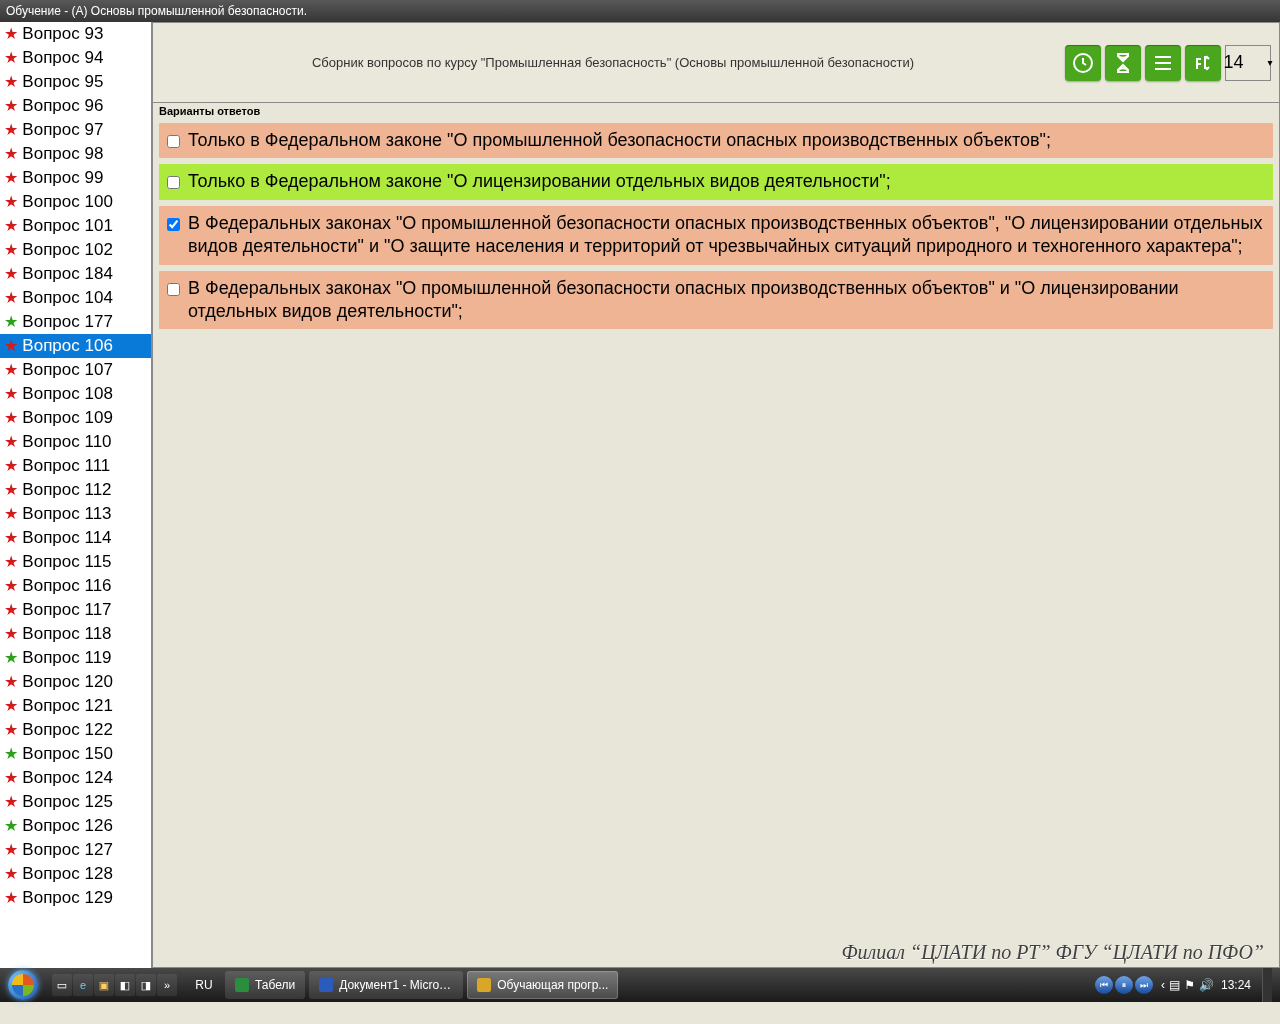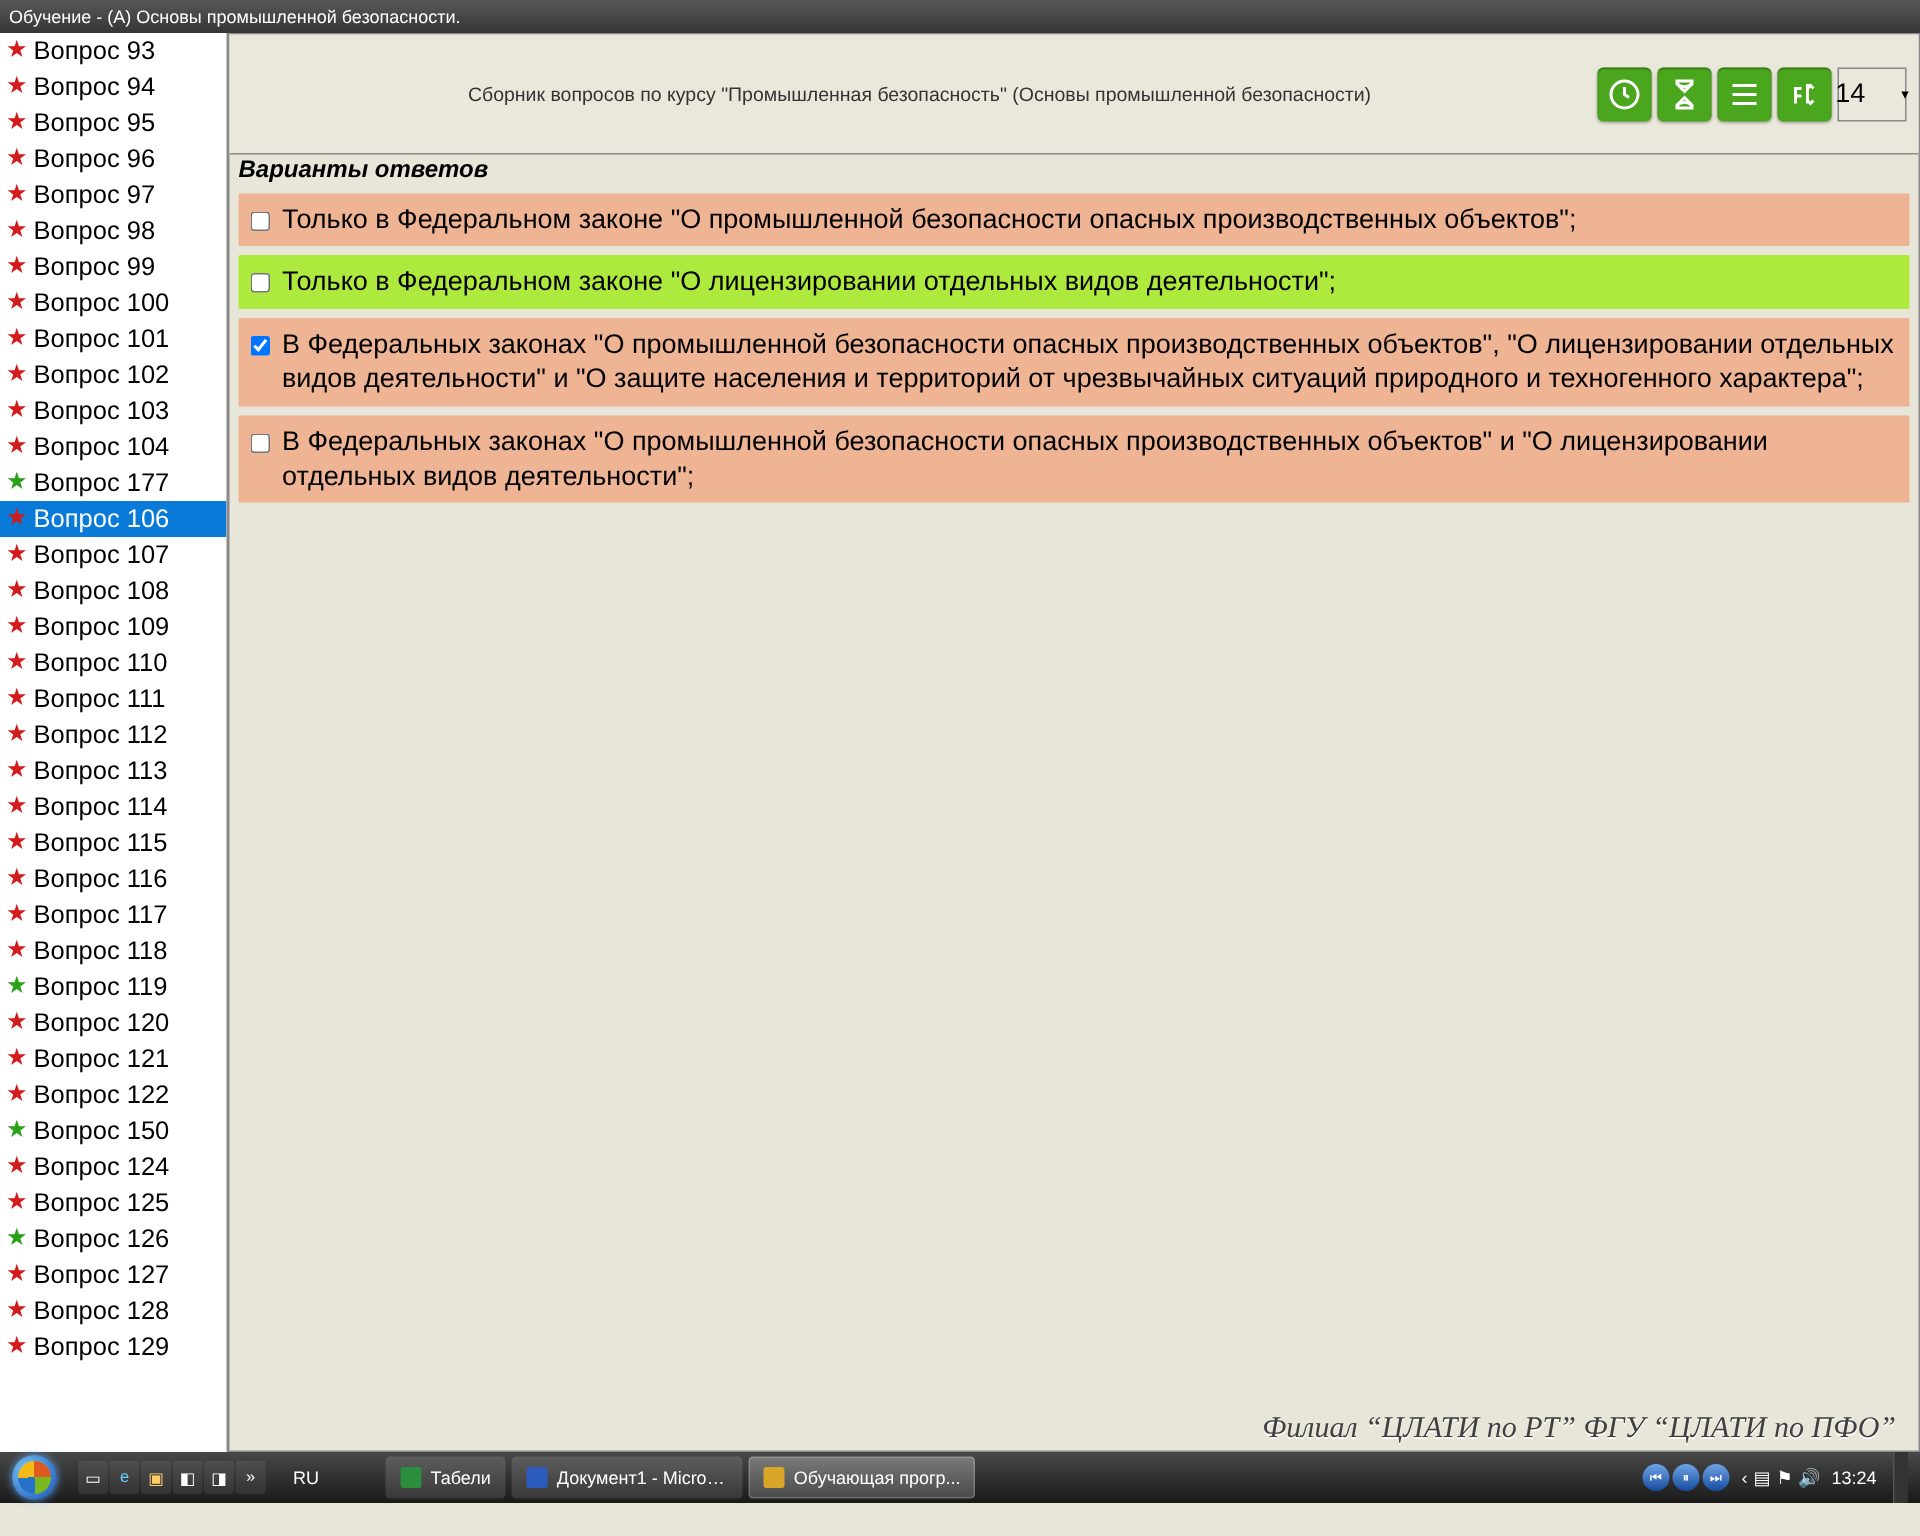--- a/index.html
+++ b/index.html
@@ -19,21 +19,21 @@
 .main { flex:1; display:flex; flex-direction:column; border:1px solid #8a8a8a; }
 .header { display:flex; align-items:center; height:80px; padding:0 8px; border-bottom:1px solid #8a8a8a; background:#eae7db; }
 .course { flex:1; text-align:center; font-size:13px; color:#333; }
 .toolbar { display:flex; gap:4px; align-items:center; }
 .tb-btn { width:36px; height:36px; background:#4aa61d; border-radius:4px; display:flex; align-items:center; justify-content:center; cursor:pointer; box-shadow:0 1px 1px rgba(0,0,0,.3) inset,0 1px 2px rgba(0,0,0,.3); }
 .tb-btn svg { width:24px; height:24px; fill:none; stroke:#fff; stroke-width:2; }
 .font-sel { width:46px; height:36px; display:flex; align-items:center; justify-content:center; border:1px solid #888; background:#eae7db; font-size:18px;gap:20px; }
 .font-sel .arrow { margin-left:4px; font-size:10px; }
 .fieldset-label { font-size:12px; color:#1d2d7a; font-weight:bold; padding:2px 6px 0 6px; }
 .question-text { font-size:19px; padding:4px 8px 10px 8px; line-height:1.25; border-bottom:1px solid #8a8a8a; }
-.answers-label { font-size:16px; font-weight:bold; padding:2px 6px;font-style:italic; }
+.answers-label { font-size:11px; font-weight:bold; padding:2px 6px; }
 .answers { flex:1; padding:4px 6px; overflow:auto; }
 .answer { display:flex; align-items:flex-start; font-size:18px; line-height:1.3; padding:6px 8px; margin-bottom:6px; border-radius:1px; }
 .answer input { margin-top:6px; margin-right:8px; flex:none; }
 .answer.orange { background:#eeb493; }
 .answer.green { background:#aeea3d; }
 .watermark { position:absolute; right:16px; bottom:60px; color:#404040; font-family:Georgia,serif; font-style:italic; font-size:20px; text-shadow:0 1px 0 #fff; pointer-events:none; }
 .taskbar { height:34px; background:linear-gradient(#484848,#1a1a1a); display:flex; align-items:center; color:#fff; font-size:12px; }
 .startorb { width:46px; height:34px; display:flex; align-items:center; justify-content:center; }
 .startorb .orb { width:30px; height:30px; border-radius:50%; background:radial-gradient(circle at 35% 35%,#7ed0ff,#1145a8); box-shadow:0 0 6px rgba(100,180,255,.8); position:relative; }
 .startorb .orb::before { content:""; position:absolute; inset:4px; border-radius:50%; background:conic-gradient(#e05a1f 0 90deg,#7ab81f 90deg 180deg,#2871c9 180deg 270deg,#f2bb17 270deg 360deg); filter:blur(.2px); }
@@ -92,21 +92,21 @@
       <div class="qitem">
         <span class="star red">★</span>
         <span>Вопрос 101</span>
       </div>
       <div class="qitem">
         <span class="star red">★</span>
         <span>Вопрос 102</span>
       </div>
       <div class="qitem">
         <span class="star red">★</span>
-        <span>Вопрос 103</span>
+        <span>Вопрос 184</span>
       </div>
       <div class="qitem">
         <span class="star red">★</span>
         <span>Вопрос 104</span>
       </div>
       <div class="qitem">
         <span class="star green">★</span>
         <span>Вопрос 177</span>
       </div>
       <div class="qitem selected">
@@ -269,21 +269,21 @@
     </div>
   <div class="ql">
     <div class="ql-btn">▭</div>
     <div class="ql-btn" style="color:#6cf">e</div>
     <div class="ql-btn" style="color:#fc6">▣</div>
     <div class="ql-btn">◧</div>
     <div class="ql-btn">◨</div>
     <div class="ql-btn">»</div>
   </div>
   <div class="lang">RU</div>
-  <div id="tasks" style="display:flex;flex:1;gap:2px;margin-left:32px;">
+  <div id="tasks" style="display:flex;flex:1;gap:2px;">
       <div class="task-entry">
         <span class="task-icon" style="background: rgb(43, 142, 62); border-radius: 2px;"></span>
         <span class="t-text">Табели</span>
       </div>
       <div class="task-entry">
         <span class="task-icon" style="background: rgb(42, 91, 189); border-radius: 2px;"></span>
         <span class="t-text">Документ1 - Micros...</span>
       </div>
       <div class="task-entry active">
         <span class="task-icon" style="background: rgb(217, 166, 42); border-radius: 2px;"></span>

